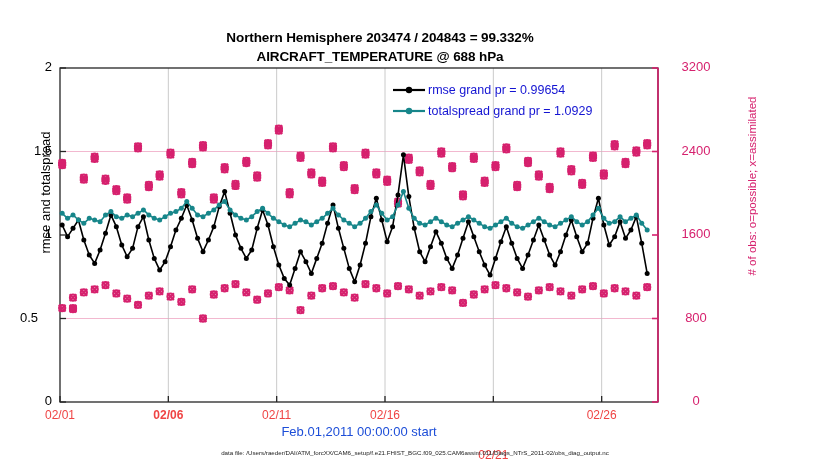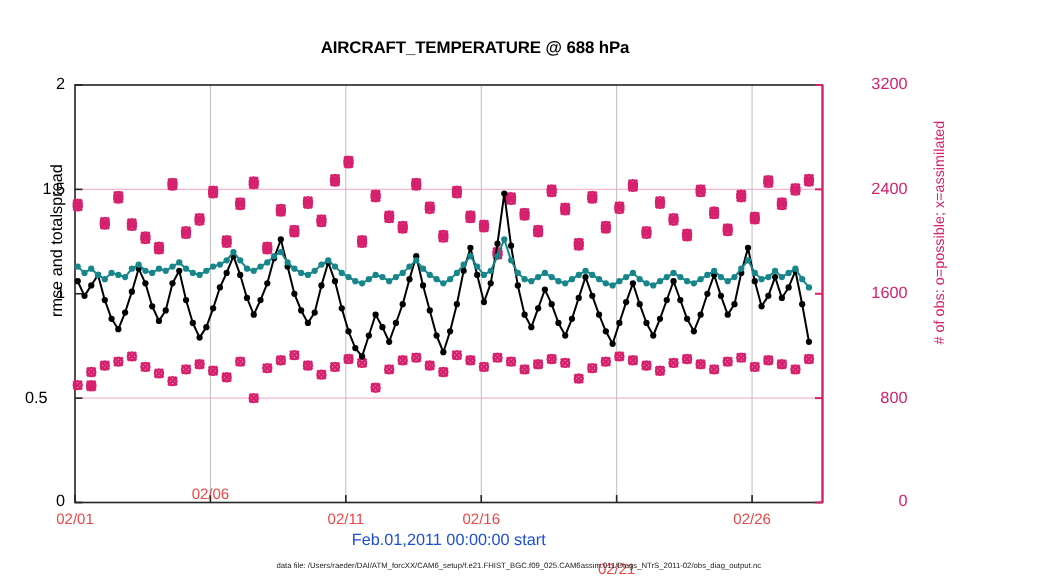--- a/index.html
+++ b/index.html
@@ -80,21 +80,21 @@
   .ytick-left {
     position: absolute;
     text-align: right;
     font-size: 13px;
     color: #000000;
     width: 46px;
     left: 6px;
   }
   .ytick-right {
     position: absolute;
-    text-align: right;
+    text-align: center;
     font-size: 13px;
     color: #d6216e;
     width: 60px;
     left: 666px;
   }
   .xtick {
     position: absolute;
     text-align: center;
     font-size: 12px;
     color: #ef4444;
@@ -119,20 +119,21 @@
     margin-left: 2px;
   }
   .legend-sym { width: 34px; height: 12px; flex: none; }
 </style>
 </head>
 <body>
 
 <div id="figure">
 
   <div class="title-block">
+    <span class="title-line">Northern Hemisphere 203474 / 204843 = 99.332%</span>
     <span class="title-line">AIRCRAFT_TEMPERATURE @ 688 hPa</span>
   </div>
 
   <svg id="plot" width="830" height="470" style="position:absolute;left:0;top:0;">
       <line x1="60" y1="318.5" x2="658" y2="318.5" stroke="#f2b8cf" stroke-width="1"></line>
       <line x1="60" y1="151.5" x2="658" y2="151.5" stroke="#f2b8cf" stroke-width="1"></line>
       <line x1="168.33333333333331" y1="68" x2="168.33333333333331" y2="402" stroke="#bdbdbd" stroke-width="0.8"></line>
       <line x1="276.66666666666663" y1="68" x2="276.66666666666663" y2="402" stroke="#bdbdbd" stroke-width="0.8"></line>
       <line x1="385" y1="68" x2="385" y2="402" stroke="#bdbdbd" stroke-width="0.8"></line>
       <line x1="493.3333333333333" y1="68" x2="493.3333333333333" y2="402" stroke="#bdbdbd" stroke-width="0.8"></line>
@@ -1050,23 +1051,39 @@
     </div>
   <div id="ylabels-right">
       <div class="ytick-right" style="top: 393px;">0</div>
       <div class="ytick-right" style="top: 309.5px;">800</div>
       <div class="ytick-right" style="top: 226px;">1600</div>
       <div class="ytick-right" style="top: 142.5px;">2400</div>
       <div class="ytick-right" style="top: 59px;">3200</div>
     </div>
   <div id="xlabels">
       <div class="xtick" style="left: 25px; top: 408px;">02/01</div>
-      <div class="xtick" style="left: 133.333px; top: 388px;">02/06</div>
+      <div class="xtick" style="left: 133.333px; top: 408px; font-weight: bold;">02/06</div>
       <div class="xtick" style="left: 241.667px; top: 408px;">02/11</div>
       <div class="xtick" style="left: 350px; top: 408px;">02/16</div>
       <div class="xtick" style="left: 458.333px; top: 408px; margin-top: 40px;">02/21</div>
       <div class="xtick" style="left: 566.667px; top: 408px;">02/26</div>
     </div>
 
+  <div class="legend-box">
+    <div class="legend-row">
+      <svg class="legend-sym" viewBox="0 0 34 12">
+        <line x1="1" y1="6" x2="33" y2="6" stroke="#000000" stroke-width="2.2"></line>
+        <circle cx="17" cy="6" r="3.2" fill="#000000"></circle>
+      </svg>
+      <span class="legend-label">rmse grand pr = 0.99654</span>
+    </div>
+    <div class="legend-row">
+      <svg class="legend-sym" viewBox="0 0 34 12">
+        <line x1="1" y1="6" x2="33" y2="6" stroke="#17868a" stroke-width="2.2"></line>
+        <circle cx="17" cy="6" r="3.2" fill="#17868a"></circle>
+      </svg>
+      <span class="legend-label">totalspread grand pr = 1.0929</span>
+    </div>
+  </div>
 
   <div class="footer-note">data file: /Users/raeder/DAI/ATM_forcXX/CAM6_setup/f.e21.FHIST_BGC.f09_025.CAM6assim.011/Diags_NTrS_2011-02/obs_diag_output.nc</div>
 
 </div>
 
 </body></html>

